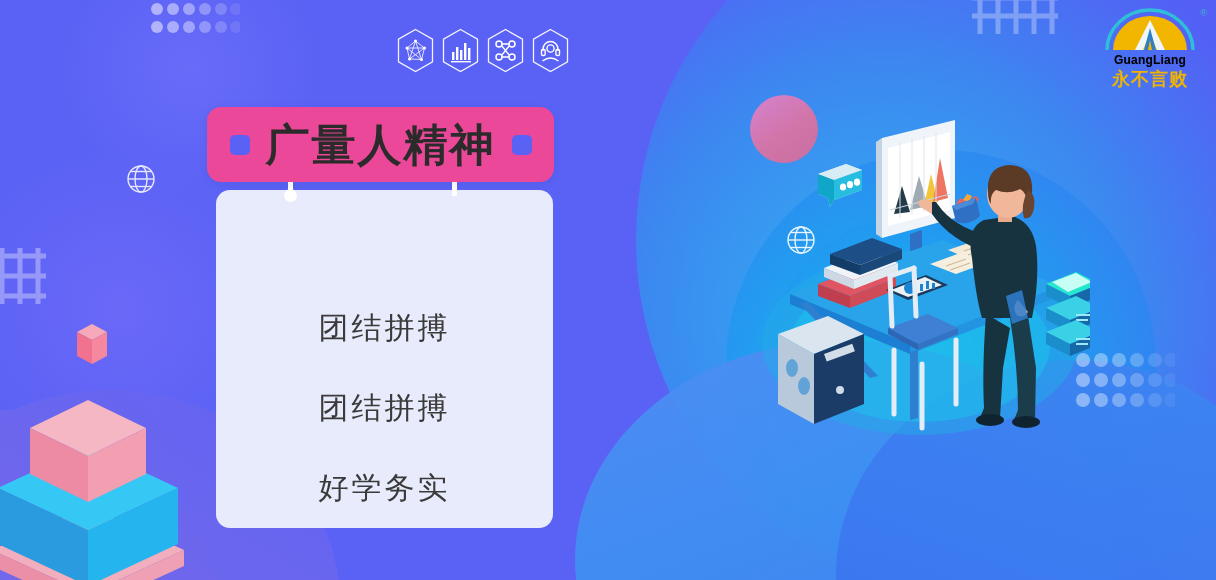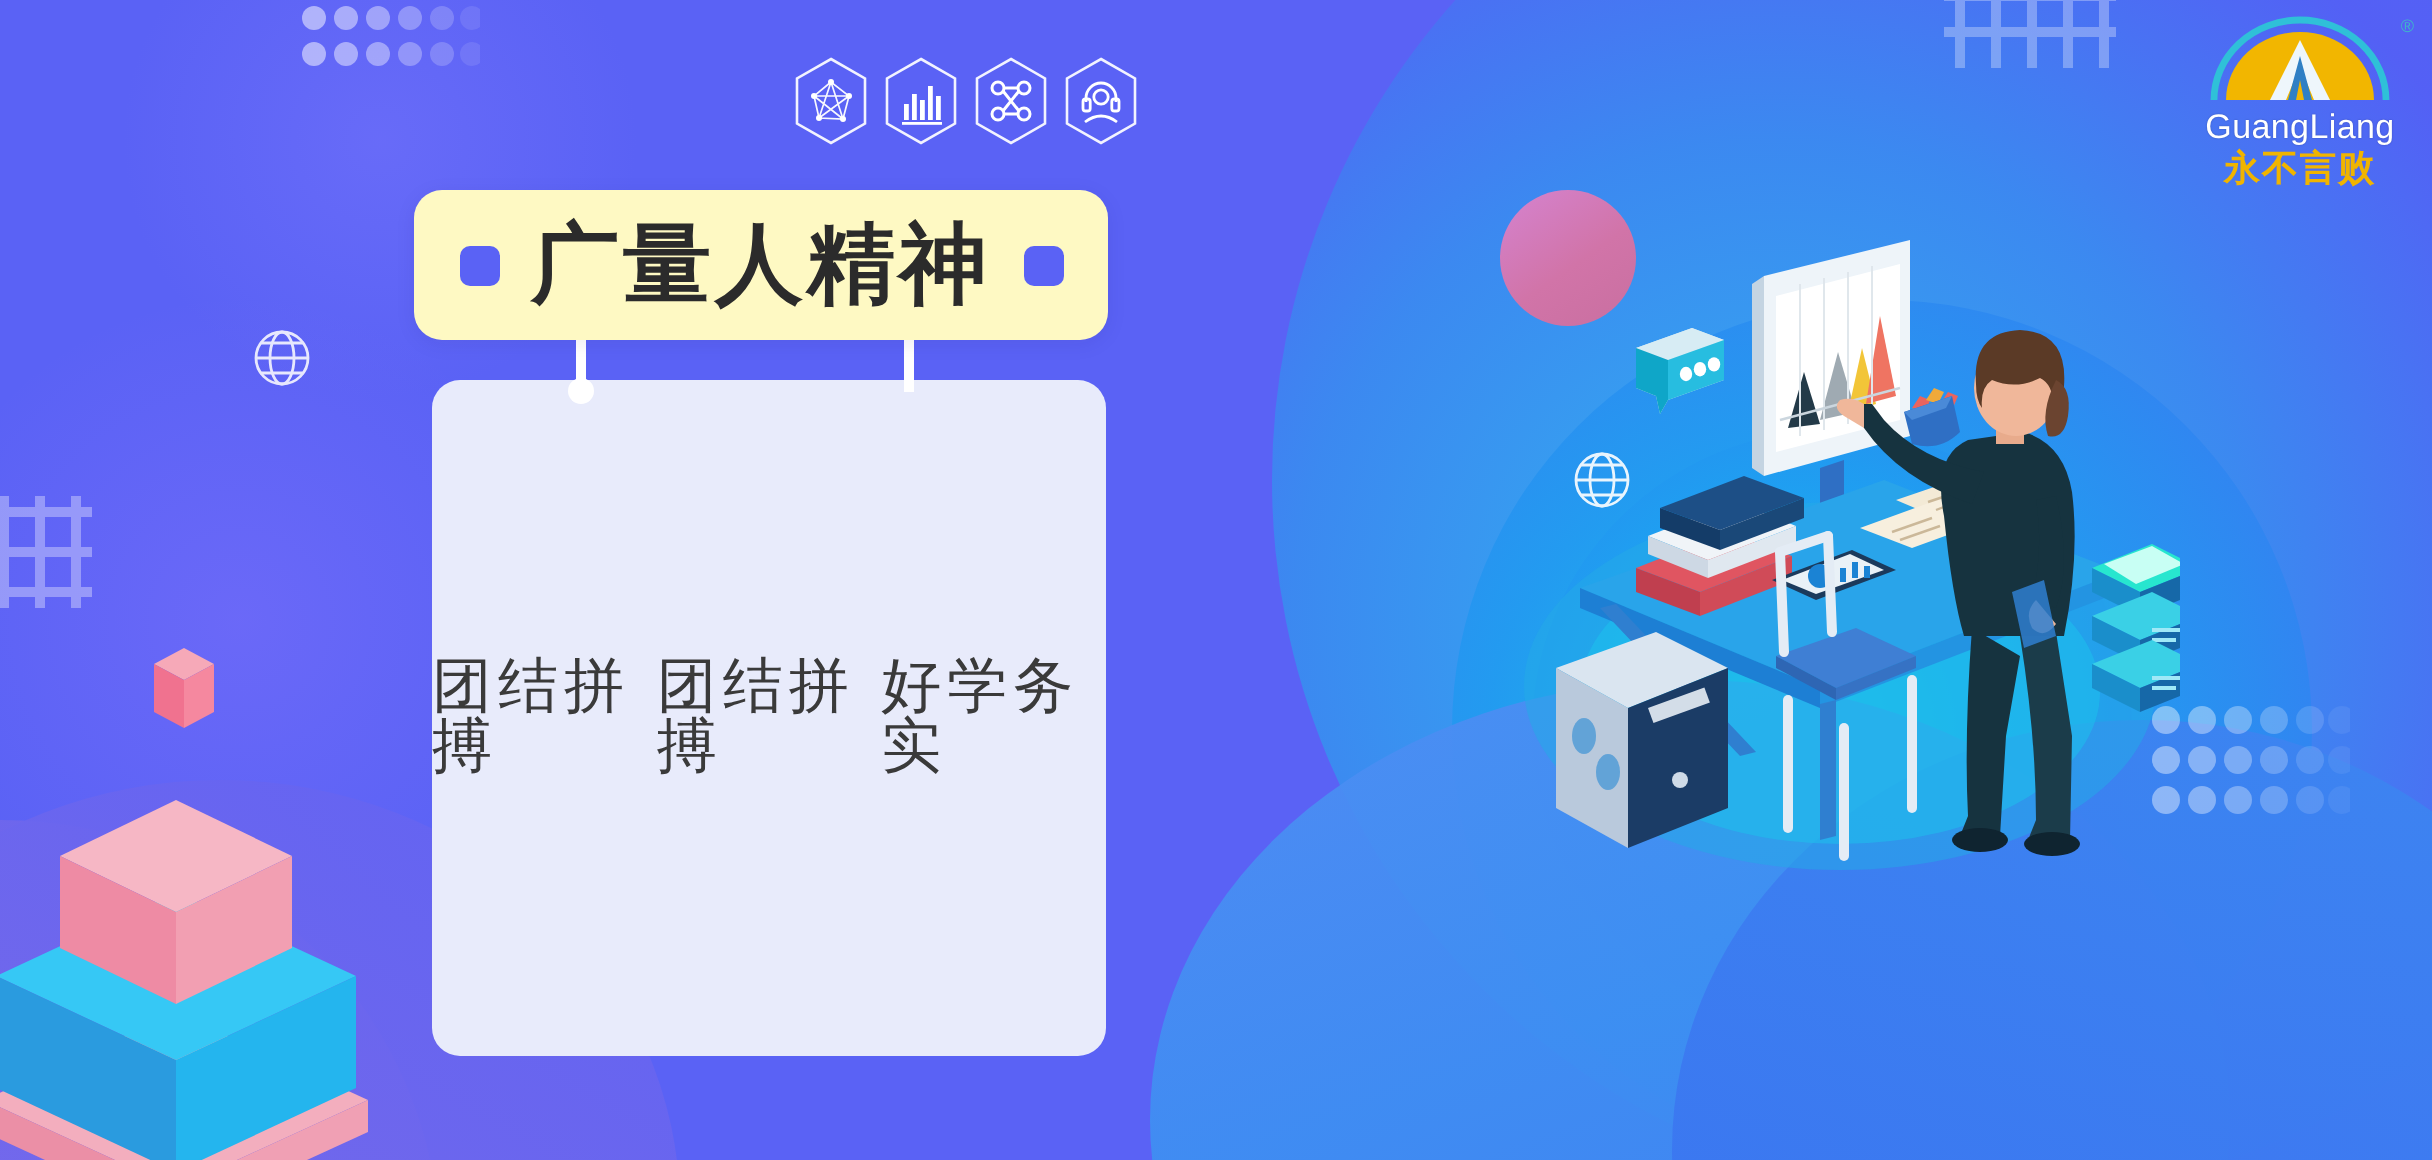--- a/index.html
+++ b/index.html
@@ -61,54 +61,54 @@
   .grid-pat{position:absolute;}
   .dot-pat{position:absolute;}
 
   
   .hex-row{position:absolute;left:396px;top:28px;display:flex;gap:6px;z-index:6;}
   .hex{width:39px;height:45px;position:relative;}
   .hex svg{position:absolute;inset:0;}
 
   
   .title-box{
-    position:absolute;left:207px;top:95px;width:347px;height:75px;
-    background:#fef9c3;border-radius:14px;z-index:8;
+    position:absolute;left:207px;top:107px;width:347px;height:75px;
+    background:#ec4899;border-radius:14px;z-index:8;
     display:flex;align-items:center;justify-content:center;gap:16px;
     box-shadow:0 2px 10px rgba(30,30,90,.08);
   }
   .title-sq{width:20px;height:20px;border-radius:5px;background:#5a62f5;flex:none;}
   .title-text{
     font-size:44px;font-weight:700;color:#2b2b2b;letter-spacing:2px;line-height:1;
     font-family:"DejaVu Sans","Liberation Sans",sans-serif;white-space:nowrap;
   }
 
   
   .conn{position:absolute;background:#ffffff;z-index:7;}
   .conn-l{left:288px;top:168px;width:5px;height:32px;}
   .conn-r{left:452px;top:168px;width:5px;height:28px;}
   .conn-dot{position:absolute;left:284px;top:189px;width:13px;height:13px;border-radius:50%;background:#ffffff;z-index:9;}
 
   
   .panel{
     position:absolute;left:216px;top:190px;width:337px;height:338px;
     background:#e8ebfb;border-radius:14px;z-index:5;
-    display:flex;align-items:center;justify-content:flex-end;
+    display:flex;flex-direction:column;align-items:center;justify-content:flex-end;
   }
   .panel-item{
     font-size:30px;font-weight:500;color:#3a3a3a;letter-spacing:3px;line-height:1;
     font-family:"DejaVu Sans","Liberation Sans",sans-serif;
     height:80px;display:flex;align-items:center;justify-content:center;
   }
 
   
   .logo{position:absolute;right:12px;top:6px;width:108px;z-index:10;text-align:center;}
   .logo-mark{position:relative;width:98px;height:48px;margin:0 auto;}
   .logo-tm{position:absolute;right:-8px;top:2px;font-size:9px;color:#3fb6c9;}
-  .logo-en{font-size:17px;font-weight:400;color:#ffffff;letter-spacing:.2px;line-height:1.15;
+  .logo-en{font-size:12px;font-weight:700;color:#000000;letter-spacing:.2px;line-height:1.15;
     font-family:"Liberation Sans",sans-serif;text-shadow:0 0 1px rgba(0,0,0,.25);}
   .logo-cn{font-size:18px;font-weight:700;color:#f0b400;letter-spacing:1px;line-height:1.2;
     font-family:"DejaVu Sans","Liberation Sans",sans-serif;}
 
   
   .illus{position:absolute;left:760px;top:118px;width:330px;height:330px;z-index:4;}
   .illus svg{width:100%;height:100%;}
 
   
   .globe{position:absolute;z-index:5;}

